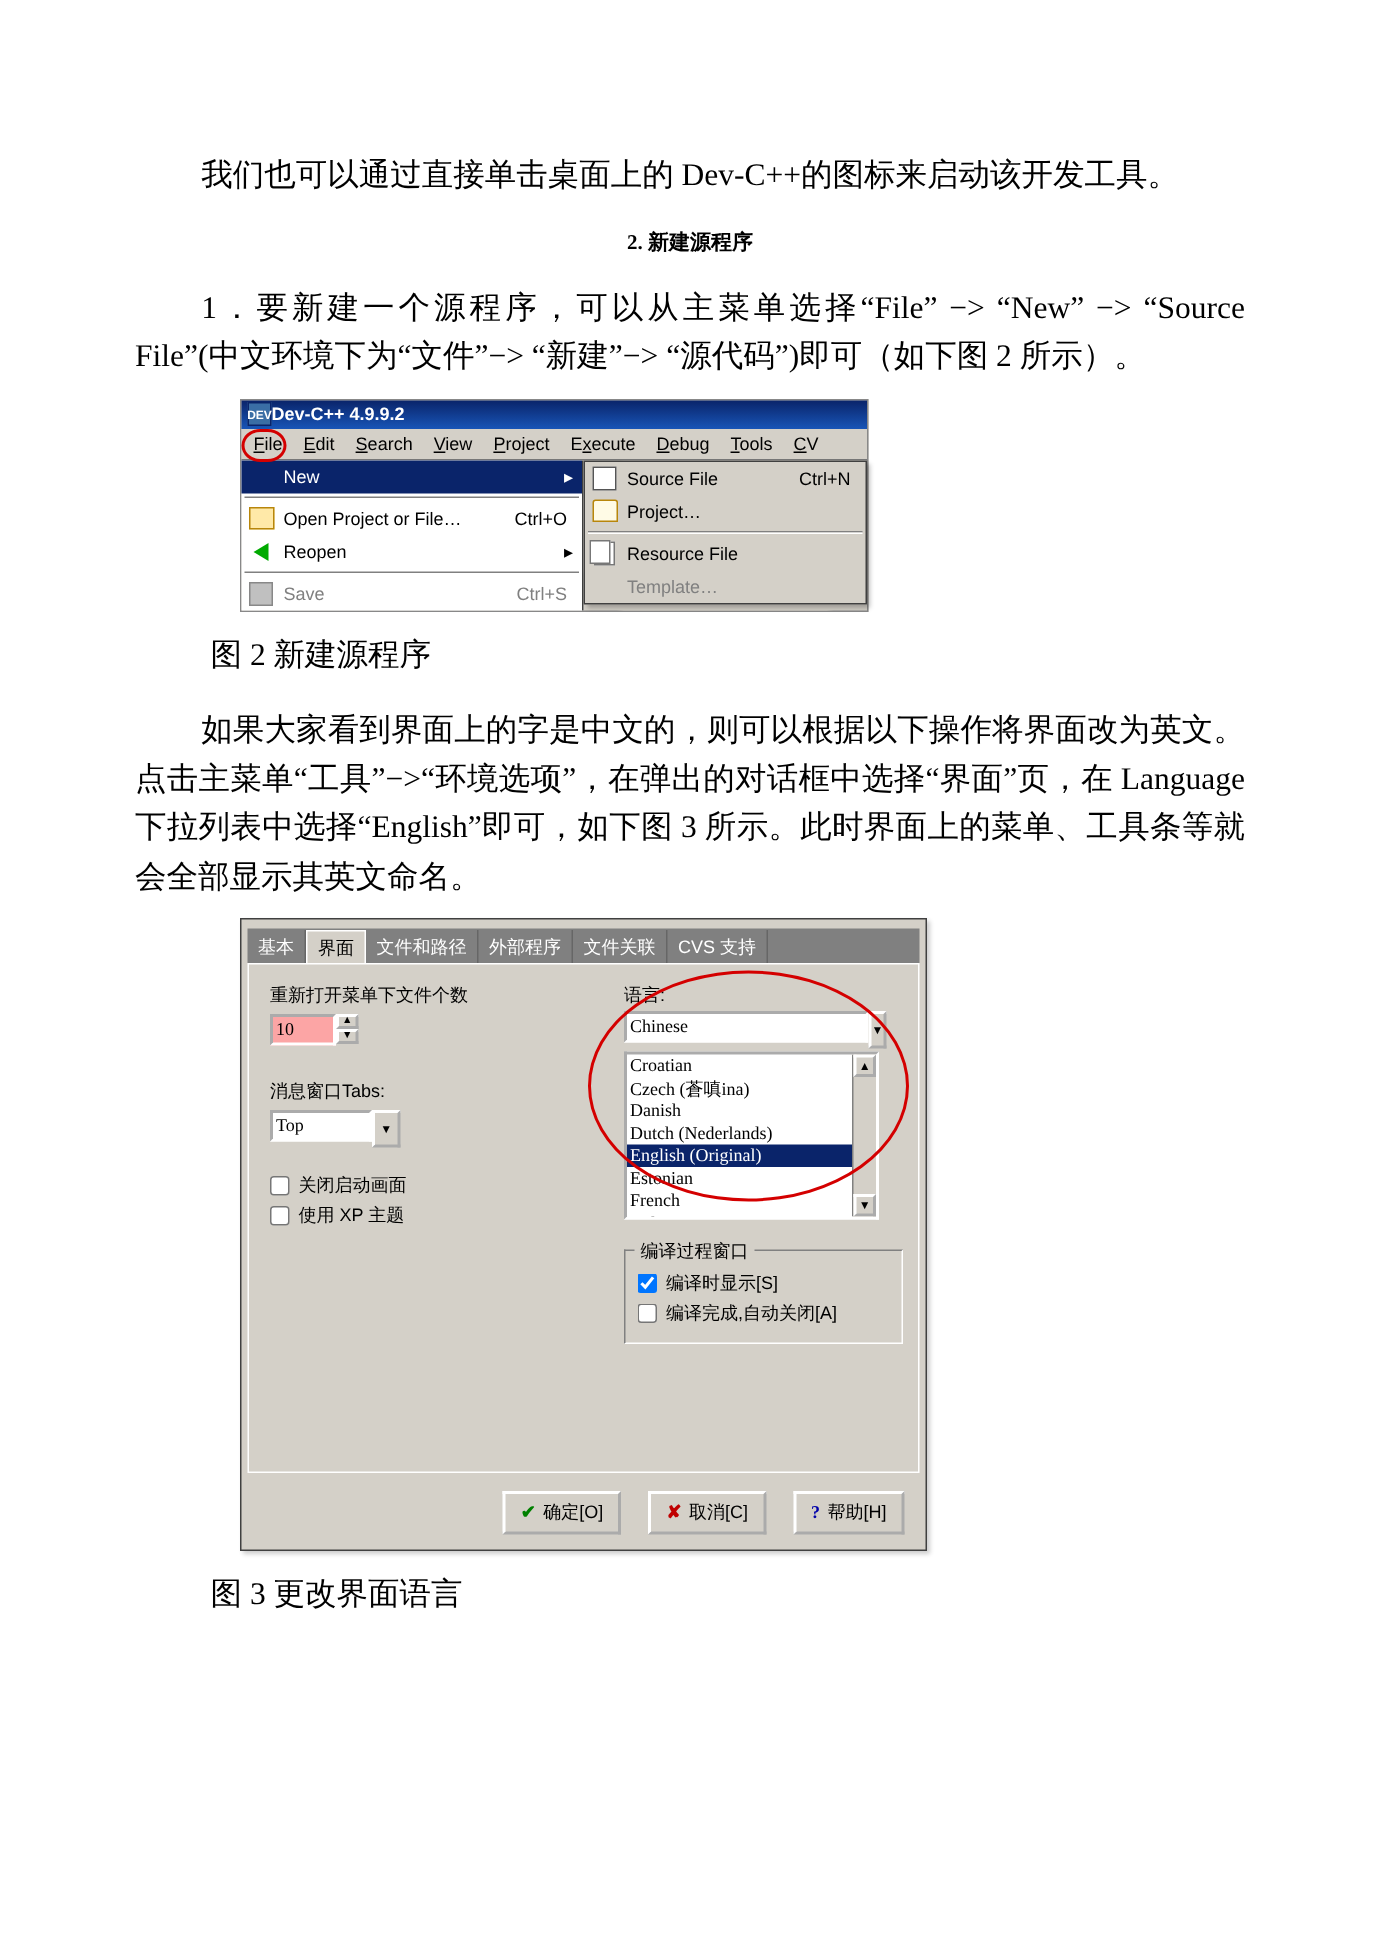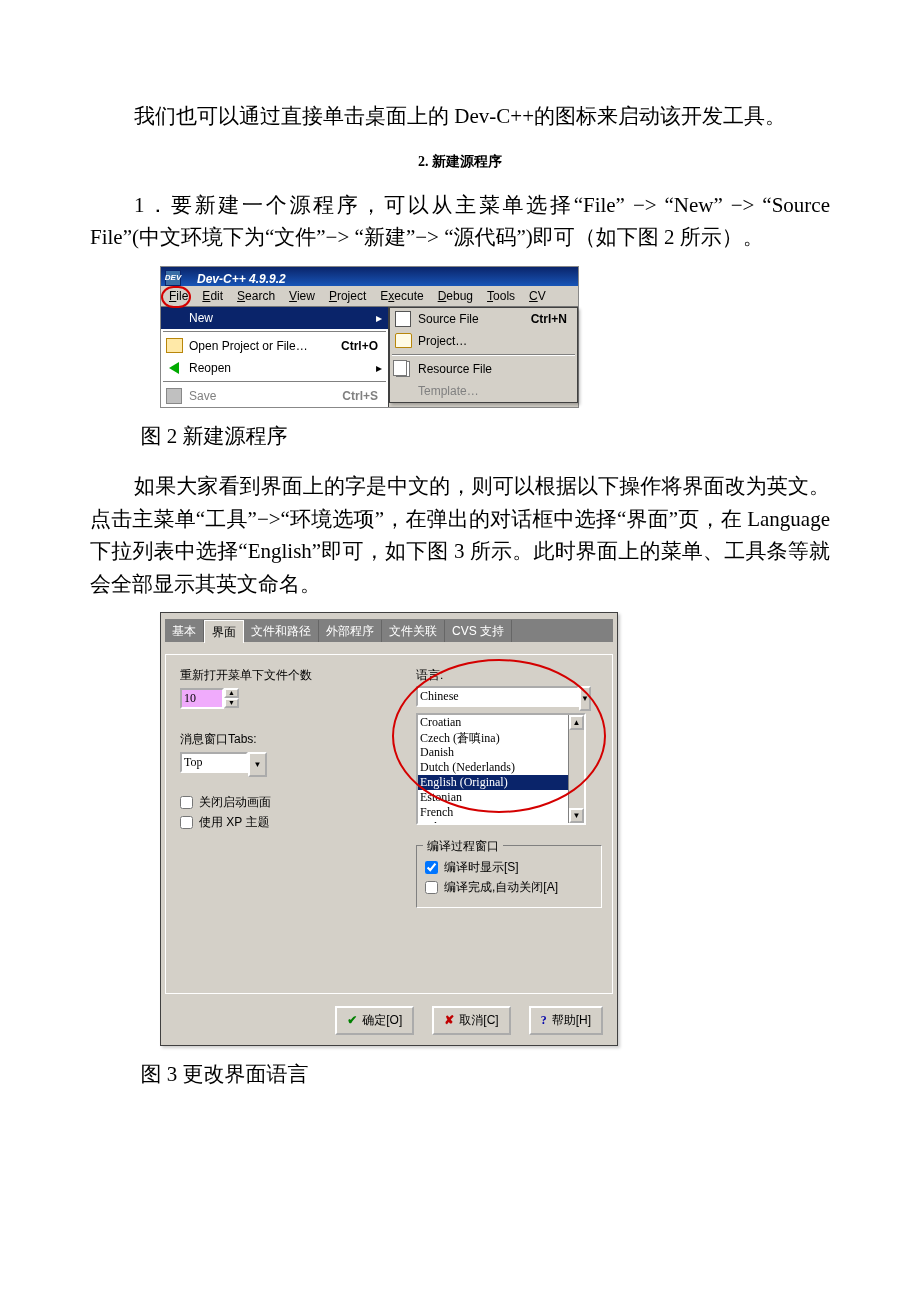--- a/index.html
+++ b/index.html
@@ -41,25 +41,24 @@
     border: 1px solid #888;
     font-family: Tahoma, Arial, sans-serif;
     font-size: 12px;
     background: #d4d0c8;
   }
   .fig2 .titlebar {
     height: 19px;
     background: linear-gradient(#0a246a, #1855b7);
     color: #fff;
     display: flex;
-    align-items: flex-end;
+    align-items: center;
     padding: 0 4px;
     font-weight: bold;
-    gap: 16px;
-    font-style: italic;
+    gap: 0;
   }
   .fig2 .title-icon {
     width: 14px; height: 14px;
     background: #3a6ea5;
     border: 1px solid #0a246a;
     font-size: 8px;
     display: flex; align-items: center; justify-content: center;
     color: #fff;
   }
   .fig2 .menubar {
@@ -107,21 +106,21 @@
     height: 22px;
     padding: 0 6px 0 4px;
     gap: 6px;
   }
   .fig2 .dd-item .ico {
     width: 18px; height: 16px;
     display: flex; align-items: center; justify-content: center;
   }
   .fig2 .dd-item .ico-blank { width: 18px; }
   .fig2 .dd-item .lbl { flex: 1; }
-  .fig2 .dd-item .sc { color: #000; margin-left: auto; padding-right:4px;font-weight:bold;}
+  .fig2 .dd-item .sc { color: #000; margin-left: auto; padding-right:4px;}
   .fig2 .dd-item .arrow { width: 8px; text-align: right; }
   .fig2 .dd-item.sel {
     background: #0a246a;
     color: #fff;
   }
   .fig2 .dd-item.disabled {
     color: #808080;
   }
   .fig2 .dd-item.disabled .sc { color:#808080;}
   .fig2 .dd-sep {
@@ -182,21 +181,21 @@
   }
   .fig3 .tab {
     padding:3px 7px 2px 7px;
     color:#fff;font-size:12px;border-right:1px solid #666;cursor:default;
   }
   .fig3 .tab.active {
     background:#d4d0c8;color:#000;border:1px solid #fff;border-bottom:none;
     margin-bottom:-1px;
   }
   .fig3 .panel {
-    margin:12px 4px 4px 4px;
+    margin:0 4px 4px 4px;
     border:1px solid #fff;
     border-top:1px solid #fff;
     padding: 10px 10px 6px 10px;
     height: 340px;
     position:relative;
     background:#d4d0c8;
     box-sizing:border-box;
   }
   .fig3 .panel .leftcol { position:absolute; left:14px; top:12px; width:200px;}
   .fig3 .panel .rightcol{ position:absolute; left:250px; top:12px; width:186px;}
@@ -205,21 +204,21 @@
     padding:10px 8px 8px 8px; margin-top:18px; position:relative;
   }
   .grpbox .legend {
     position:absolute; top:-8px; left:6px; background:#d4d0c8; padding:0 4px; font-size:12px;
   }
   .field-lbl { margin-bottom:4px; }
   .spinbox {
     display:flex;
   }
   .spinbox input {
-    width:36px;height:17px;font-family:Tahoma;font-size:12px;padding:0 2px;border:2px inset #fff;background:#f0abfc;
+    width:36px;height:17px;font-family:Tahoma;font-size:12px;padding:0 2px;border:2px inset #fff;background:#fca5a5;
   }
   .spinbox .spin {
     display:flex;flex-direction:column;
   }
   .spinbox .spin button{
     width:15px;height:10px;border:2px outset #fff;background:#d4d0c8;font-size:7px;line-height:6px;padding:0;
   }
   .combo {
     display:flex;
   }

